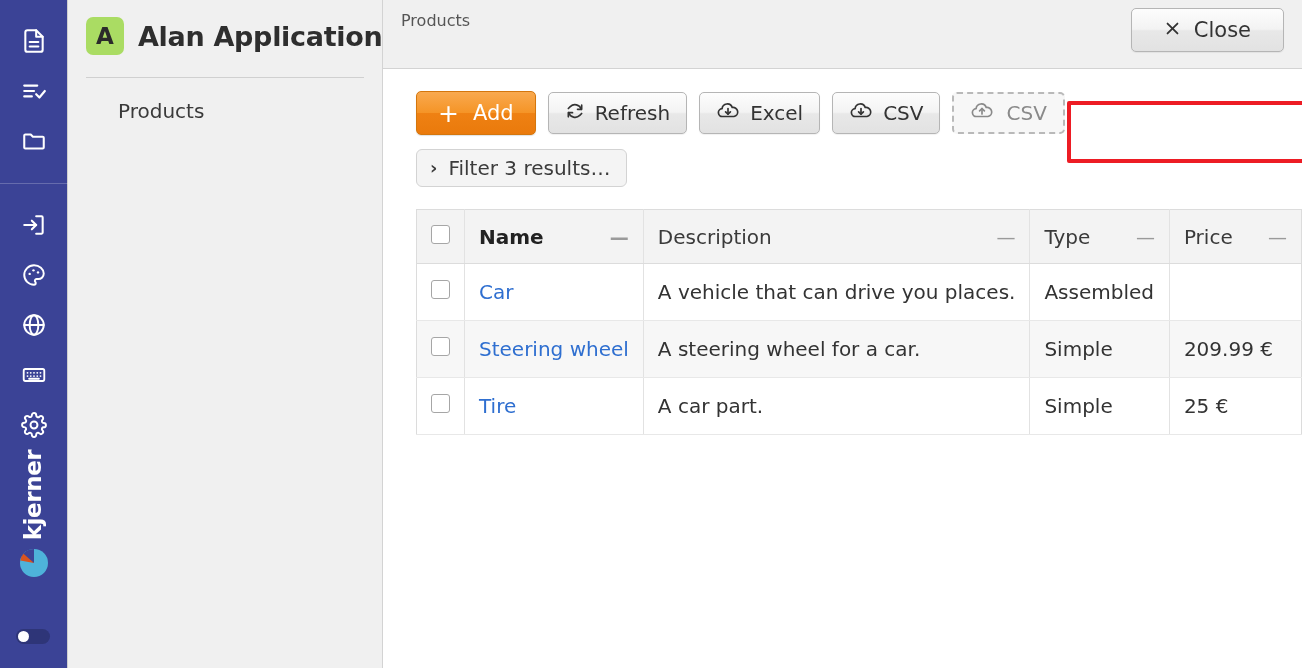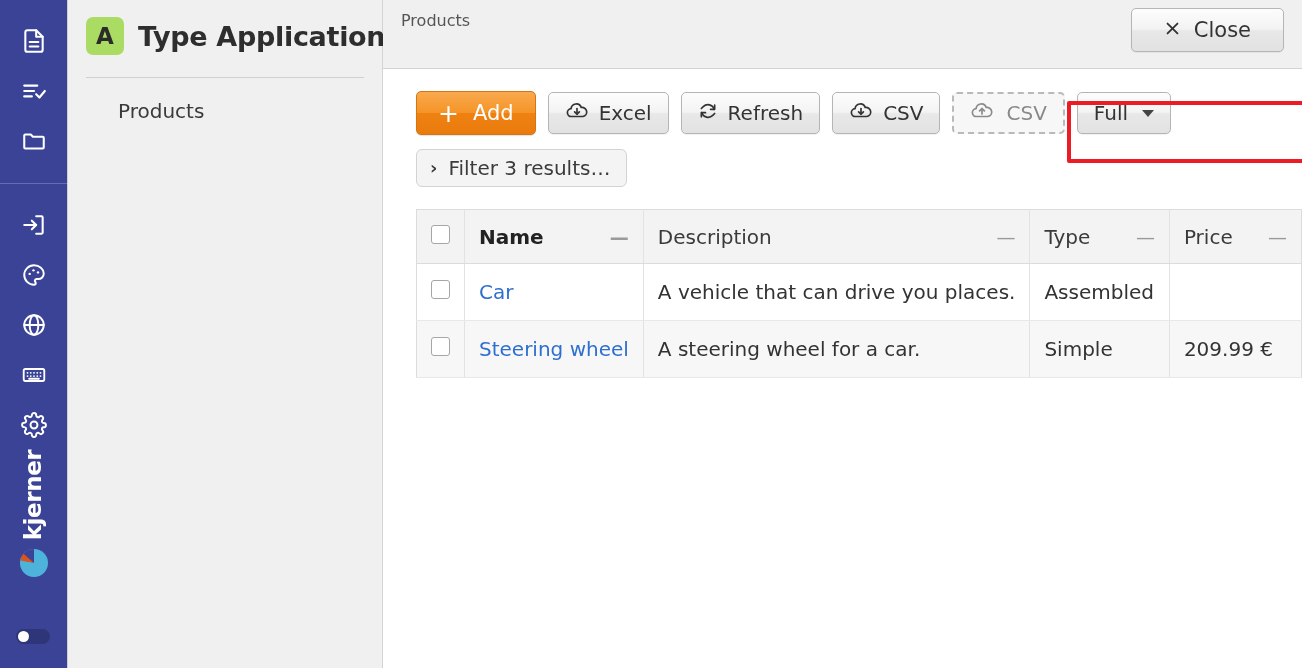--- a/index.html
+++ b/index.html
@@ -355,21 +355,21 @@
     </div>
 
     <div class="rail-toggle">
       <div class="knob"></div>
     </div>
   </div>
 
   <div class="navpanel">
     <div class="app-title-row">
       <div class="app-badge">A</div>
-      <div class="app-title">Type Application</div>
+      <div class="app-title">Alan Application</div>
     </div>
     <div class="nav-divider"></div>
     <div class="nav-list">
       <div class="nav-item">Products</div>
     </div>
   </div>
 
   <div class="main">
 
     <div class="topbar">
@@ -387,39 +387,39 @@
 
     <div class="toolbar">
 
       <div class="btn-add">
         <span class="plus">+</span>
         <span>Add</span>
       </div>
 
       <button class="btn">
         <span class="icon-wrap">
-          <svg width="24" height="24" viewBox="0 0 24 24" fill="none" stroke="#333" stroke-width="1.7" stroke-linecap="round" stroke-linejoin="round">
-            <path d="M6.5 17.5a3.9 3.9 0 0 1-.4-7.8 5.2 5.2 0 0 1 10.1-1.2A3.6 3.6 0 0 1 18 17.5z"></path>
-            <line x1="12" y1="9.5" x2="12" y2="15"></line>
-            <polyline points="9.6 12.8 12 15.2 14.4 12.8"></polyline>
-          </svg>
-        </span>
-        <span>Excel</span>
-      </button>
-
-      <button class="btn">
-        <span class="icon-wrap">
           <svg width="20" height="20" viewBox="0 0 24 24" fill="none" stroke="#333" stroke-width="2" stroke-linecap="round" stroke-linejoin="round">
             <polyline points="20 5 20 10 15 10"></polyline>
             <path d="M19.5 10a8 8 0 0 0-13.2-3.3L4 9"></path>
             <polyline points="4 19 4 14 9 14"></polyline>
             <path d="M4.5 14a8 8 0 0 0 13.2 3.3L20 15"></path>
           </svg>
         </span>
         <span>Refresh</span>
+      </button>
+
+      <button class="btn">
+        <span class="icon-wrap">
+          <svg width="24" height="24" viewBox="0 0 24 24" fill="none" stroke="#333" stroke-width="1.7" stroke-linecap="round" stroke-linejoin="round">
+            <path d="M6.5 17.5a3.9 3.9 0 0 1-.4-7.8 5.2 5.2 0 0 1 10.1-1.2A3.6 3.6 0 0 1 18 17.5z"></path>
+            <line x1="12" y1="9.5" x2="12" y2="15"></line>
+            <polyline points="9.6 12.8 12 15.2 14.4 12.8"></polyline>
+          </svg>
+        </span>
+        <span>Excel</span>
       </button>
 
       <button class="btn">
         <span class="icon-wrap">
           <svg width="24" height="24" viewBox="0 0 24 24" fill="none" stroke="#333" stroke-width="1.7" stroke-linecap="round" stroke-linejoin="round">
             <path d="M6.5 17.5a3.9 3.9 0 0 1-.4-7.8 5.2 5.2 0 0 1 10.1-1.2A3.6 3.6 0 0 1 18 17.5z"></path>
             <line x1="12" y1="9.5" x2="12" y2="15"></line>
             <polyline points="9.6 12.8 12 15.2 14.4 12.8"></polyline>
           </svg>
         </span>
@@ -430,24 +430,20 @@
         <span class="icon-wrap">
           <svg width="24" height="24" viewBox="0 0 24 24" fill="none" stroke="#8a8a8a" stroke-width="1.7" stroke-linecap="round" stroke-linejoin="round">
             <path d="M6.5 17.5a3.9 3.9 0 0 1-.4-7.8 5.2 5.2 0 0 1 10.1-1.2A3.6 3.6 0 0 1 18 17.5z"></path>
             <line x1="12" y1="15" x2="12" y2="9.5"></line>
             <polyline points="9.6 11.9 12 9.5 14.4 11.9"></polyline>
           </svg>
         </span>
         <span>CSV</span>
       </button>
 
-      <button class="btn btn-dd">
-        <span>Full</span>
-        <span class="caret"></span>
-      </button>
     </div>
 
     <div class="filterbar">
       <button class="btn btn-filter">
         <span class="chev">›</span>
         <span>Filter 3 results…</span>
       </button>
     </div>
 
     <div class="table-wrap">
@@ -499,19 +495,30 @@
             <td class="col-check">
               <span class="cbx"></span>
             </td>
             <td class="col-name">
               <span class="cell-link">Steering wheel</span>
             </td>
             <td class="col-desc">A steering wheel for a car.</td>
             <td class="col-type">Simple</td>
             <td class="col-price price">209.99 €</td>
           </tr>
+          <tr>
+            <td class="col-check">
+              <span class="cbx"></span>
+            </td>
+            <td class="col-name">
+              <span class="cell-link">Tire</span>
+            </td>
+            <td class="col-desc">A car part.</td>
+            <td class="col-type">Simple</td>
+            <td class="col-price price">25 €</td>
+          </tr>
         </tbody>
       </table>
     </div>
 
     <div class="highlight-box"></div>
   </div>
 </div>
 
 </body></html>

